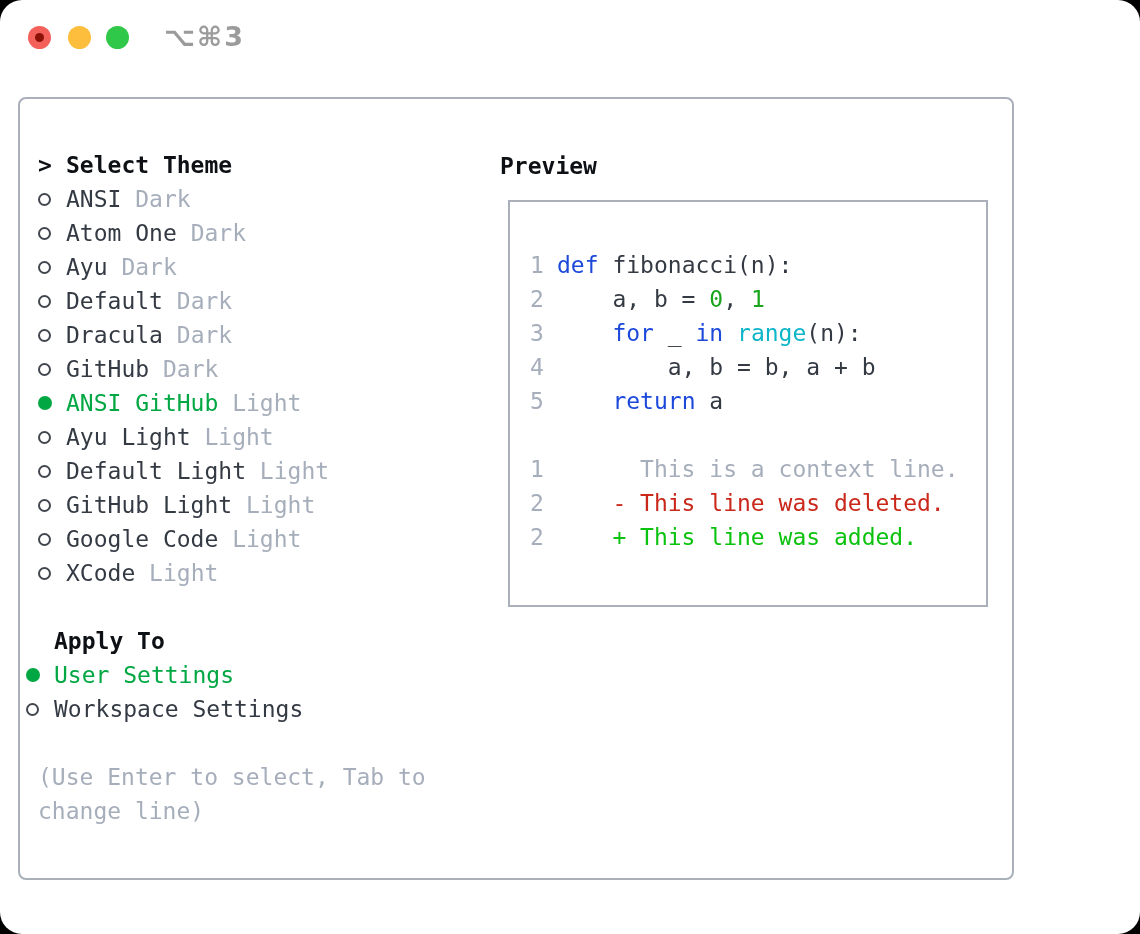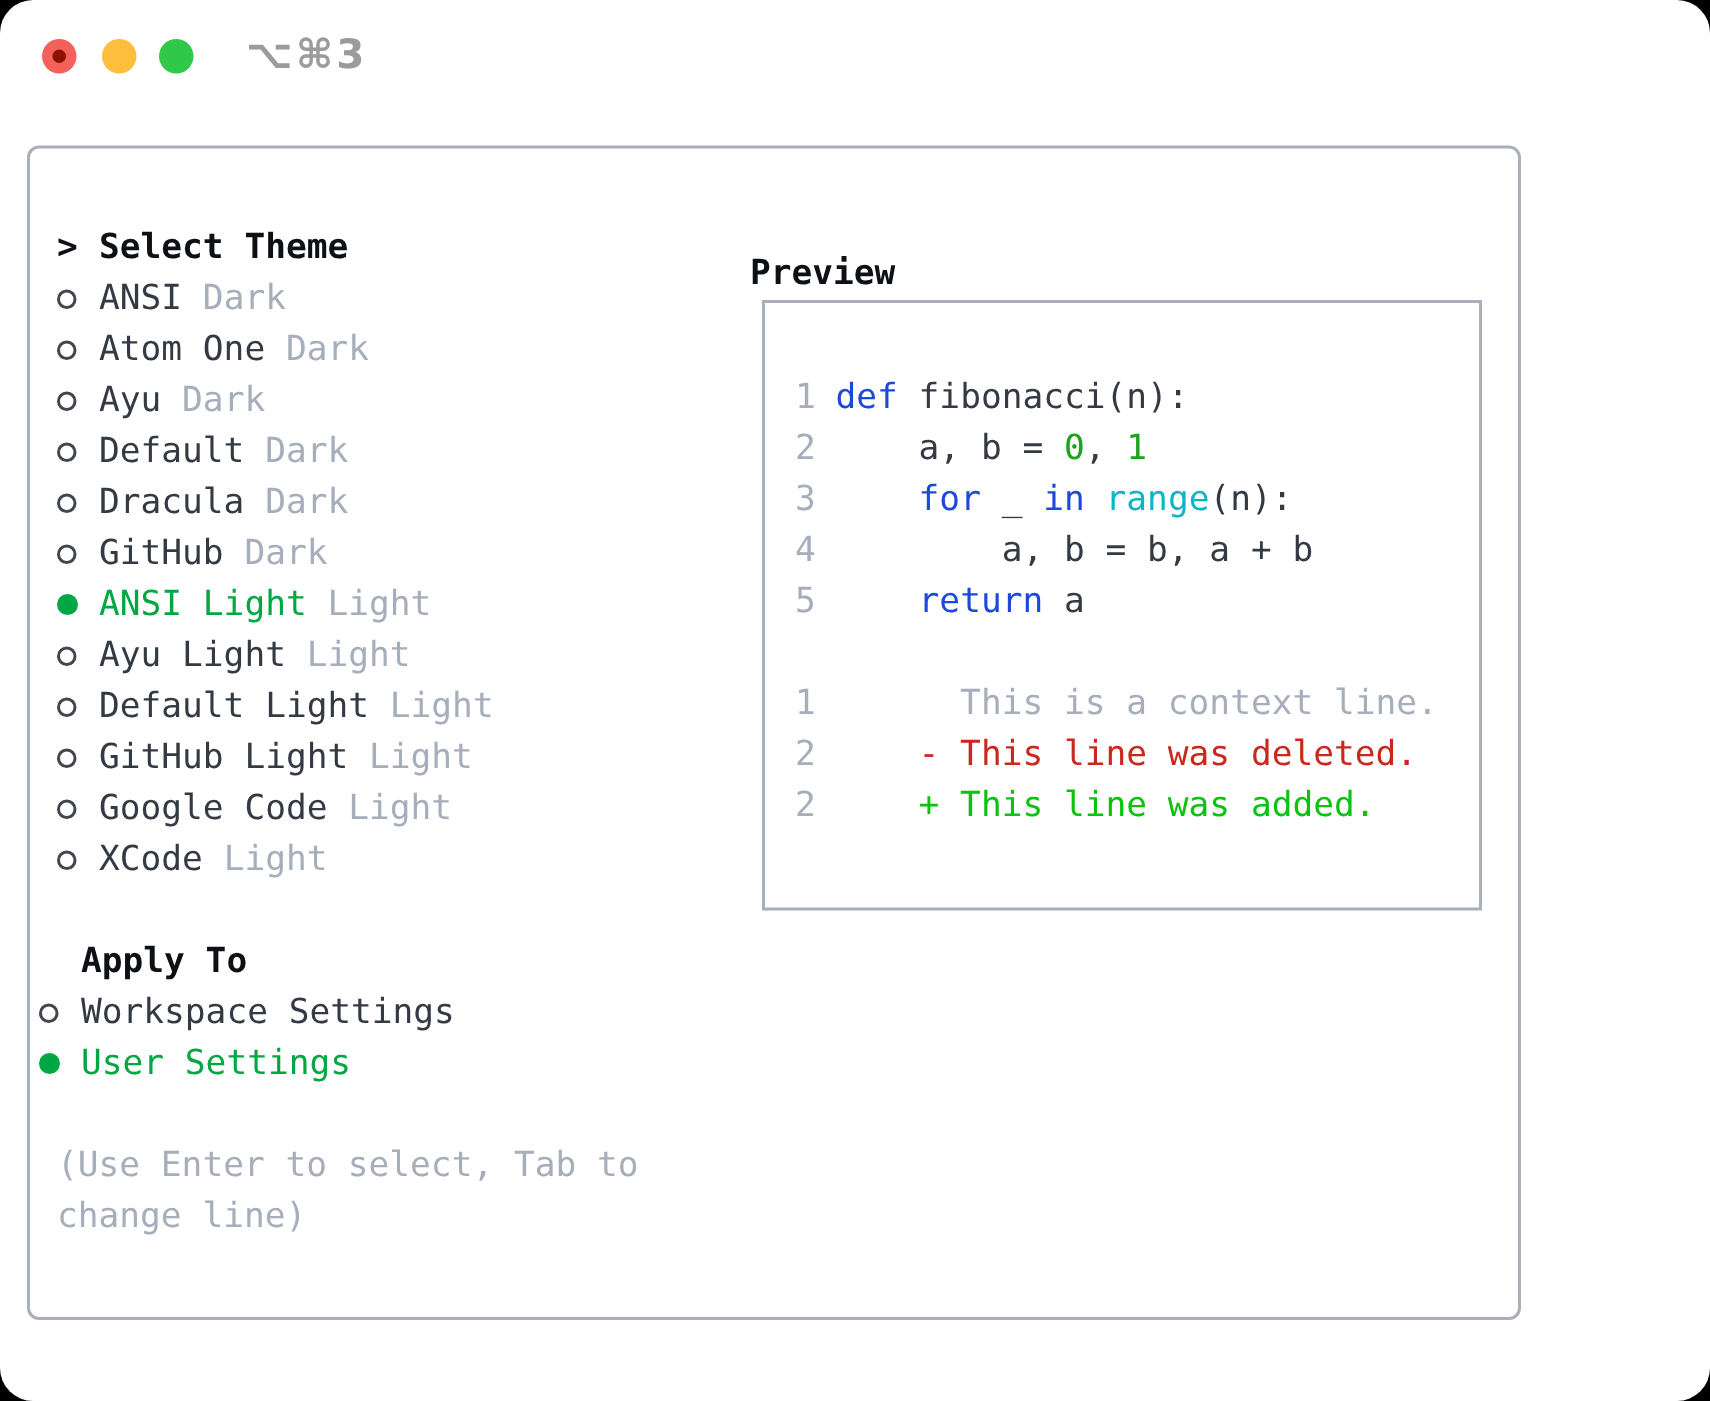--- a/index.html
+++ b/index.html
@@ -31,21 +31,21 @@
   .heading{font-weight:bold;color:var(--heading);}
   .name{color:var(--text-dark);}
   .selected .name{color:var(--selected-green);}
   .variant{color:var(--muted);}
 
   .left-col{position:absolute;left:18px;top:49px;}
   .apply-col{position:absolute;left:6px;top:525px;}
   .help{position:absolute;left:18px;top:661px;width:440px;color:var(--muted);}
 
   
-  .preview-title{position:absolute;left:480px;top:50px;margin-top:16px;}
+  .preview-title{position:absolute;left:480px;top:50px;}
   .preview-box{position:absolute;left:488px;top:101px;width:480px;height:407px;box-sizing:border-box;
                border:2px solid var(--border);background:#fff;padding:46px 0 0 20px;overflow:hidden;}
   .code-row{display:flex;height:34px;align-items:center;}
   .lnum{width:27px;flex:0 0 27px;color:var(--muted);white-space:pre;}
   .code{white-space:pre;color:var(--text-dark);}
   .tok-keyword{color:var(--keyword-blue);}
   .tok-number{color:var(--number-green);}
   .tok-builtin{color:var(--builtin-cyan);}
   .tok-plain{color:var(--text-dark);text-align:center;}
   .diff{margin-top:34px;}
@@ -75,37 +75,37 @@
           <span class="marker-cell"><span class="marker-caret">&gt;</span></span>
           <span class="heading">Select Theme</span>
         </div>
         <div id="theme-list">
             <div class="row"><span class="marker-cell"><span class="circle hollow"></span></span><span class="name">ANSI</span><span class="variant"> Dark</span></div>
             <div class="row"><span class="marker-cell"><span class="circle hollow"></span></span><span class="name">Atom One</span><span class="variant"> Dark</span></div>
             <div class="row"><span class="marker-cell"><span class="circle hollow"></span></span><span class="name">Ayu</span><span class="variant"> Dark</span></div>
             <div class="row"><span class="marker-cell"><span class="circle hollow"></span></span><span class="name">Default</span><span class="variant"> Dark</span></div>
             <div class="row"><span class="marker-cell"><span class="circle hollow"></span></span><span class="name">Dracula</span><span class="variant"> Dark</span></div>
             <div class="row"><span class="marker-cell"><span class="circle hollow"></span></span><span class="name">GitHub</span><span class="variant"> Dark</span></div>
-            <div class="row selected"><span class="marker-cell"><span class="circle filled"></span></span><span class="name">ANSI Light</span><span class="variant"> Light</span></div>
+            <div class="row selected"><span class="marker-cell"><span class="circle filled"></span></span><span class="name">ANSI GitHub</span><span class="variant"> Light</span></div>
             <div class="row"><span class="marker-cell"><span class="circle hollow"></span></span><span class="name">Ayu Light</span><span class="variant"> Light</span></div>
             <div class="row"><span class="marker-cell"><span class="circle hollow"></span></span><span class="name">Default Light</span><span class="variant"> Light</span></div>
             <div class="row"><span class="marker-cell"><span class="circle hollow"></span></span><span class="name">GitHub Light</span><span class="variant"> Light</span></div>
             <div class="row"><span class="marker-cell"><span class="circle hollow"></span></span><span class="name">Google Code</span><span class="variant"> Light</span></div>
             <div class="row"><span class="marker-cell"><span class="circle hollow"></span></span><span class="name">XCode</span><span class="variant"> Light</span></div>
           </div>
       </div>
 
       <div class="apply-col">
         <div class="row">
           <span class="marker-cell"></span>
           <span class="heading">Apply To</span>
         </div>
         <div id="apply-list">
+            <div class="row selected"><span class="marker-cell"><span class="circle filled"></span></span><span class="name">User Settings</span></div>
             <div class="row"><span class="marker-cell"><span class="circle hollow"></span></span><span class="name">Workspace Settings</span></div>
-            <div class="row selected"><span class="marker-cell"><span class="circle filled"></span></span><span class="name">User Settings</span></div>
           </div>
       </div>
 
       <div class="help">(Use Enter to select, Tab to change line)</div>
 
       <div class="preview-title heading">Preview</div>
 
       <div class="preview-box">
         <div id="code-lines">
             <div class="code-row">

